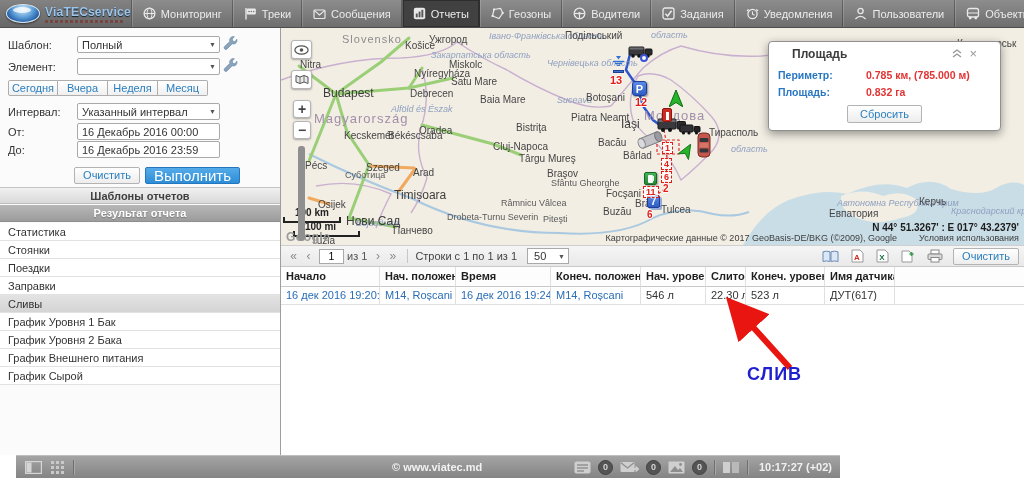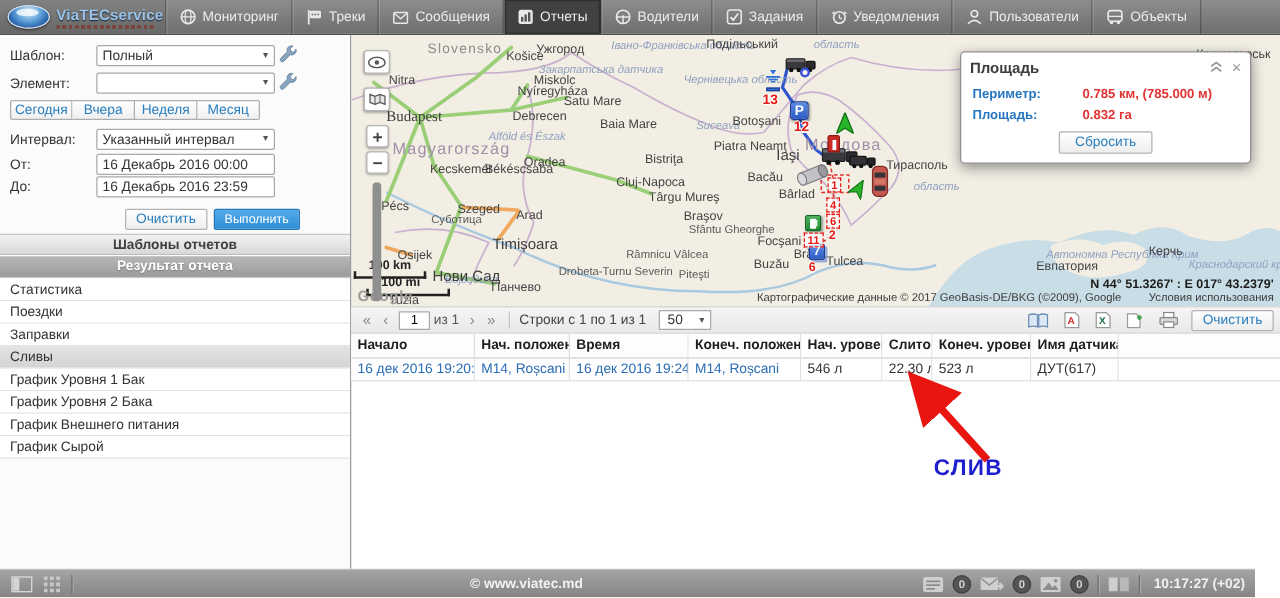--- a/index.html
+++ b/index.html
@@ -41,21 +41,21 @@
   .wrench { position:absolute; left:222px; width:16px; height:16px; cursor:pointer; }
   .quickrow { position:absolute; left:8px; top:52px; display:flex; }
   .qbtn { width:50px; height:16px; background:linear-gradient(#ffffff,#f0f0f0); border:1px solid #adadad;
     border-left-width:0; color:#2a7fbf; font-size:11px; text-align:center; line-height:14px; cursor:pointer; }
   .qbtn:first-child { border-left-width:1px; border-radius:2px 0 0 2px; }
   .qbtn:last-child { border-radius:0 2px 2px 0; }
   .btnrow { position:absolute; top:139px; left:0; width:240px; display:flex; justify-content:flex-end; gap:5px; }
   .btn-light { height:17px; padding:0 8px; background:linear-gradient(#ffffff,#ededed);
     border:1px solid #b3b3b3; border-radius:2px; color:#2a7fbf; font-size:11px; line-height:15px; cursor:pointer; }
   .btn-blue { height:17px; padding:0 8px; background:linear-gradient(#55abe9,#2d8dd6);
-    border:1px solid #2577bd; border-radius:2px; color:#fff; font-size:10px; line-height:15px; cursor:pointer; }
+    border:1px solid #2577bd; border-radius:2px; color:#fff; font-size:15px; line-height:15px; cursor:pointer; }
   .secbar { position:absolute; left:0; width:280px; height:17px; text-align:center;
     font-size:11px; font-weight:bold; line-height:17px; }
   .secbar.light { top:159px; background:linear-gradient(#f1f1f1,#d9d9d9);
     border-top:1px solid #c4c4c4; border-bottom:1px solid #bdbdbd; color:#3f3f3f; }
   .secbar.dark { top:177px; background:linear-gradient(#b7b7b7,#9c9c9c);
     border-bottom:1px solid #8f8f8f; color:#fff; text-shadow:0 1px 1px rgba(0,0,0,.25); }
   .rlist { position:absolute; left:0; top:195px; width:280px; }
   .ritem { height:18px; line-height:18px; padding-left:8px; font-size:11px; color:#333;
     background:#fff; border-bottom:1px solid #e2e2e2; cursor:pointer; }
   .ritem.sel { background:linear-gradient(#e3e3e3,#d4d4d4); }
@@ -101,21 +101,21 @@
   .scale .txt { font-size:10px; color:#222; font-weight:bold; margin-left:12px; margin-bottom:-1px; }
   .gwm { position:absolute; left:5px; top:202px; font-size:12px; font-weight:bold; color:#9a9a9a;
     letter-spacing:.5px; z-index:18; }
   .coords { position:absolute; right:5px; top:194px; font-size:10px; font-weight:bold; color:#1c1c1c; z-index:18; }
   .attrib { position:absolute; right:5px; top:205px; font-size:9px; color:#3c3c3c; z-index:18; }
   .attrib .lnk { margin-left:22px; color:#3c3c3c; }
 
   
   .popup { position:absolute; left:487px; top:13px; width:233px; background:#fff;
     border:1px solid #909090; border-radius:4px; box-shadow:0 3px 10px rgba(0,0,0,.4); z-index:40; }
-  .popup-h { display:flex; align-items:center; padding:5px 7px 3px; }
+  .popup-h { display:flex; align-items:center; padding:5px 23px 3px; }
   .popup-title { font-size:12px; font-weight:bold; color:#3c3c3c; flex:1; }
   .popup-ico { color:#979797; font-size:13px; line-height:10px; margin-left:7px; cursor:pointer; }
   .popup-body { padding:3px 9px 0; font-size:10px; color:#2f2f2f; text-align:justify; line-height:1.32; }
   .popup-row { display:flex; padding:5px 9px 0; font-size:10.5px; }
   .popup-row .pl { width:88px; font-weight:bold; color:#2877c2; }
   .popup-row .pv { color:#e23333; font-weight:bold; }
   .popup-foot { text-align:center; padding:6px 0 8px; }
 
   
   .pagebar { position:absolute; left:281px; top:245px; width:743px; height:22px;
@@ -143,21 +143,21 @@
   .g-data .g-cell { line-height:17px; height:18px; color:#333; background:#fff; }
   .g-data .lnk { color:#2a6db5; }
 
   .workspace { position:absolute; left:281px; top:305px; width:743px; height:150px; background:#fff; z-index:6; }
 
   .arrow-ov { position:absolute; left:650px; top:280px; width:200px; height:120px; z-index:45; pointer-events:none; }
   .sliv { position:absolute; left:747px; top:364px; z-index:45; color:#1f1fd0;
     font-size:18px; font-weight:bold; letter-spacing:1px; }
 
   
-  .bottombar { position:absolute; left:0; top:455px; width:1004px; height:23px;
+  .bottombar { position:absolute; left:16px; top:455px; width:824px; height:23px;
     background:linear-gradient(#a4a4a4,#848484); border-top:1px solid #bfbfbf;
     display:flex; align-items:center; z-index:60; }
   .bb-sep { width:1px; height:15px; background:#6f6f6f; box-shadow:1px 0 0 #a8a8a8; }
   .bb-left { display:flex; align-items:center; gap:9px; padding:0 9px; }
   .bb-copy { position:absolute; left:376px; font-size:11px; font-weight:bold; color:#f2f2f2; }
   .bb-right { margin-left:auto; display:flex; align-items:center; gap:7px; padding-right:8px; }
   .badge { width:15px; height:15px; border-radius:50%; background:#545454; border:1px solid #424242;
     color:#d4d4d4; font-size:9px; font-weight:bold; text-align:center; line-height:13px; }
   .bb-time { font-size:11px; font-weight:bold; color:#f0f0f0; margin-left:4px; }
 </style>
@@ -203,20 +203,29 @@
       <svg width="13" height="13" viewBox="0 0 13 13">
           <rect x=".8" y=".8" width="11.4" height="11.4" rx="2" fill="#e9e9e9"></rect>
           <rect x="2.8" y="6.5" width="1.9" height="3.8" fill="#565656"></rect>
           <rect x="5.6" y="4.6" width="1.9" height="5.7" fill="#565656"></rect>
           <rect x="8.4" y="2.8" width="1.9" height="7.5" fill="#565656"></rect>
         </svg>
       <span>Отчеты</span>
     </div>
     <div class="tb-btn">
       <svg width="13" height="13" viewBox="0 0 13 13">
+          <path d="M3,2.5 L9.5,1.3 L11.8,6 L8,11.5 L1.5,9 Z" fill="none" stroke="#e9e9e9" stroke-width="1.2"></path>
+          <rect x="2" y="1.5" width="2" height="2" fill="#e9e9e9"></rect>
+          <rect x="10.6" y="5" width="2" height="2" fill="#e9e9e9"></rect>
+          <rect x="0.6" y="8" width="2" height="2" fill="#e9e9e9"></rect>
+        </svg>
+      <span>Геозоны</span>
+    </div>
+    <div class="tb-btn">
+      <svg width="13" height="13" viewBox="0 0 13 13">
           <circle cx="6.5" cy="6.5" r="5.3" fill="none" stroke="#e9e9e9" stroke-width="1.3"></circle>
           <circle cx="6.5" cy="6.5" r="1.4" fill="#e9e9e9"></circle>
           <line x1="1.3" y1="6.5" x2="5.1" y2="6.5" stroke="#e9e9e9" stroke-width="1.2"></line>
           <line x1="7.9" y1="6.5" x2="11.7" y2="6.5" stroke="#e9e9e9" stroke-width="1.2"></line>
           <line x1="6.5" y1="7.9" x2="6.5" y2="11.7" stroke="#e9e9e9" stroke-width="1.2"></line>
         </svg>
       <span>Водители</span>
     </div>
     <div class="tb-btn">
       <svg width="13" height="13" viewBox="0 0 13 13">
@@ -285,20 +294,21 @@
     <div class="btnrow">
       <div class="btn-light">Очистить</div>
       <div class="btn-blue">Выполнить</div>
     </div>
 
     <div class="secbar light">Шаблоны отчетов</div>
     <div class="secbar dark">Результат отчета</div>
 
     <div class="rlist">
       <div class="ritem">Статистика</div>
+      <div class="ritem">Стоянки</div>
       <div class="ritem">Поездки</div>
       <div class="ritem">Заправки</div>
       <div class="ritem sel">Сливы</div>
       <div class="ritem">График Уровня 1 Бак</div>
       <div class="ritem">График Уровня 2 Бака</div>
       <div class="ritem">График Внешнего питания</div>
       <div class="ritem">График Сырой</div>
     </div>
   </div>
 
@@ -340,42 +350,42 @@
 
       <g fill="none" stroke="#e03030" stroke-width="1.2" stroke-dasharray="3,2">
         <path d="M383,102 L386,118 L385,160 L374,168 L372,180"></path>
         <rect x="376" y="112" width="22" height="14"></rect>
       </g>
     </svg>
 
     <div id="map-labels">
         <span class="mlb g" style="left: 61px; top: 5px;">Slovensko</span>
         <span class="mlb c" style="left: 124px; top: 12px;">Košice</span>
-        <span class="mlb c" style="left: 30px; top: 31px;">Nitra</span>
-        <span class="mlb c" style="left: 102px; top: 31px; padding-left: 44px;">Miskolc</span>
+        <span class="mlb c" style="left: 19px; top: 31px;">Nitra</span>
+        <span class="mlb c" style="left: 124px; top: 31px; padding-left: 44px;">Miskolc</span>
         <span class="mlb c" style="left: 133px; top: 40px;">Nyíregyháza</span>
-        <span class="mlb cl" style="left: 28px; top: 58px; font-family: Liberation Serif, serif;">Budapest</span>
+        <span class="mlb cl" style="left: 42px; top: 58px;">Budapest</span>
         <span class="mlb c" style="left: 129px; top: 60px;">Debrecen</span>
         <span class="mlb n" style="left: 33px; top: 83px;">Magyarország</span>
         <span class="mlb r" style="left: 110px; top: 76px;">Alföld és Észak</span>
         <span class="mlb c" style="left: 138px; top: 97px;">Oradea</span>
         <span class="mlb c" style="left: 63px; top: 102px;">Kecskemét</span>
         <span class="mlb c" style="left: 107px; top: 102px;">Békéscsaba</span>
         <span class="mlb c" style="left: 24px; top: 132px;">Pécs</span>
         <span class="mlb c" style="left: 85px; top: 134px;">Szeged</span>
         <span class="mlb cs" style="left: 64px; top: 142px;">Суботица</span>
         <span class="mlb c" style="left: 132px; top: 139px;">Arad</span>
         <span class="mlb cl" style="left: 113px; top: 160px;">Timișoara</span>
         <span class="mlb c" style="left: 37px; top: 171px;">Osijek</span>
         <span class="mlb r" style="left: 75px; top: 173px; margin-top: 17px;">Војводина</span>
         <span class="mlb cl" style="left: 65px; top: 186px;">Нови Сад</span>
         <span class="mlb c" style="left: 112px; top: 197px;">Панчево</span>
         <span class="mlb c" style="left: 30px; top: 207px;">Tuzla</span>
         <span class="mlb c" style="left: 148px; top: 6px;">Ужгород</span>
-        <span class="mlb r" style="left: 150px; top: 22px;">Закарпатська датчика</span>
+        <span class="mlb r" style="left: 150px; top: 22px;">Закарпатська область</span>
         <span class="mlb r" style="left: 208px; top: 3px;">Івано-Франківська область</span>
         <span class="mlb c" style="left: 284px; top: 2px;">Подільський</span>
         <span class="mlb r" style="left: 266px; top: 30px;">Чернівецька область</span>
         <span class="mlb r" style="left: 370px; top: 2px;">область</span>
         <span class="mlb c" style="left: 676px; top: 10px;">Краматорськ</span>
         <span class="mlb c" style="left: 170px; top: 48px;">Satu Mare</span>
         <span class="mlb c" style="left: 199px; top: 66px;">Baia Mare</span>
         <span class="mlb r" style="left: 276px; top: 67px;">Suceava</span>
         <span class="mlb c" style="left: 305px; top: 64px;">Botoşani</span>
         <span class="mlb c" style="left: 290px; top: 84px;">Piatra Neamţ</span>

